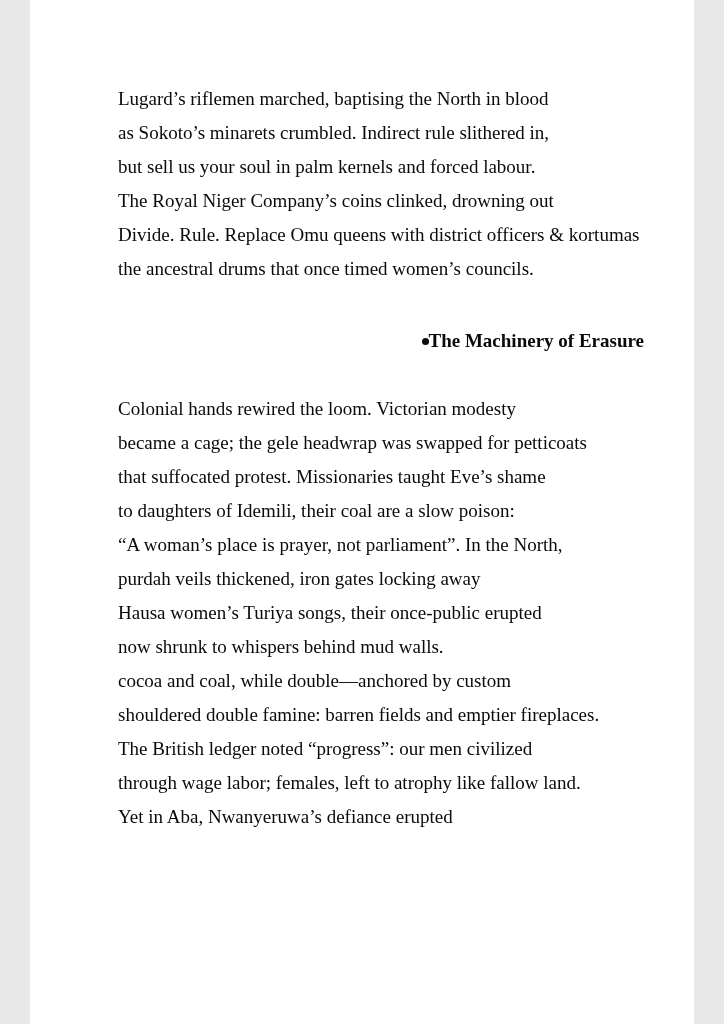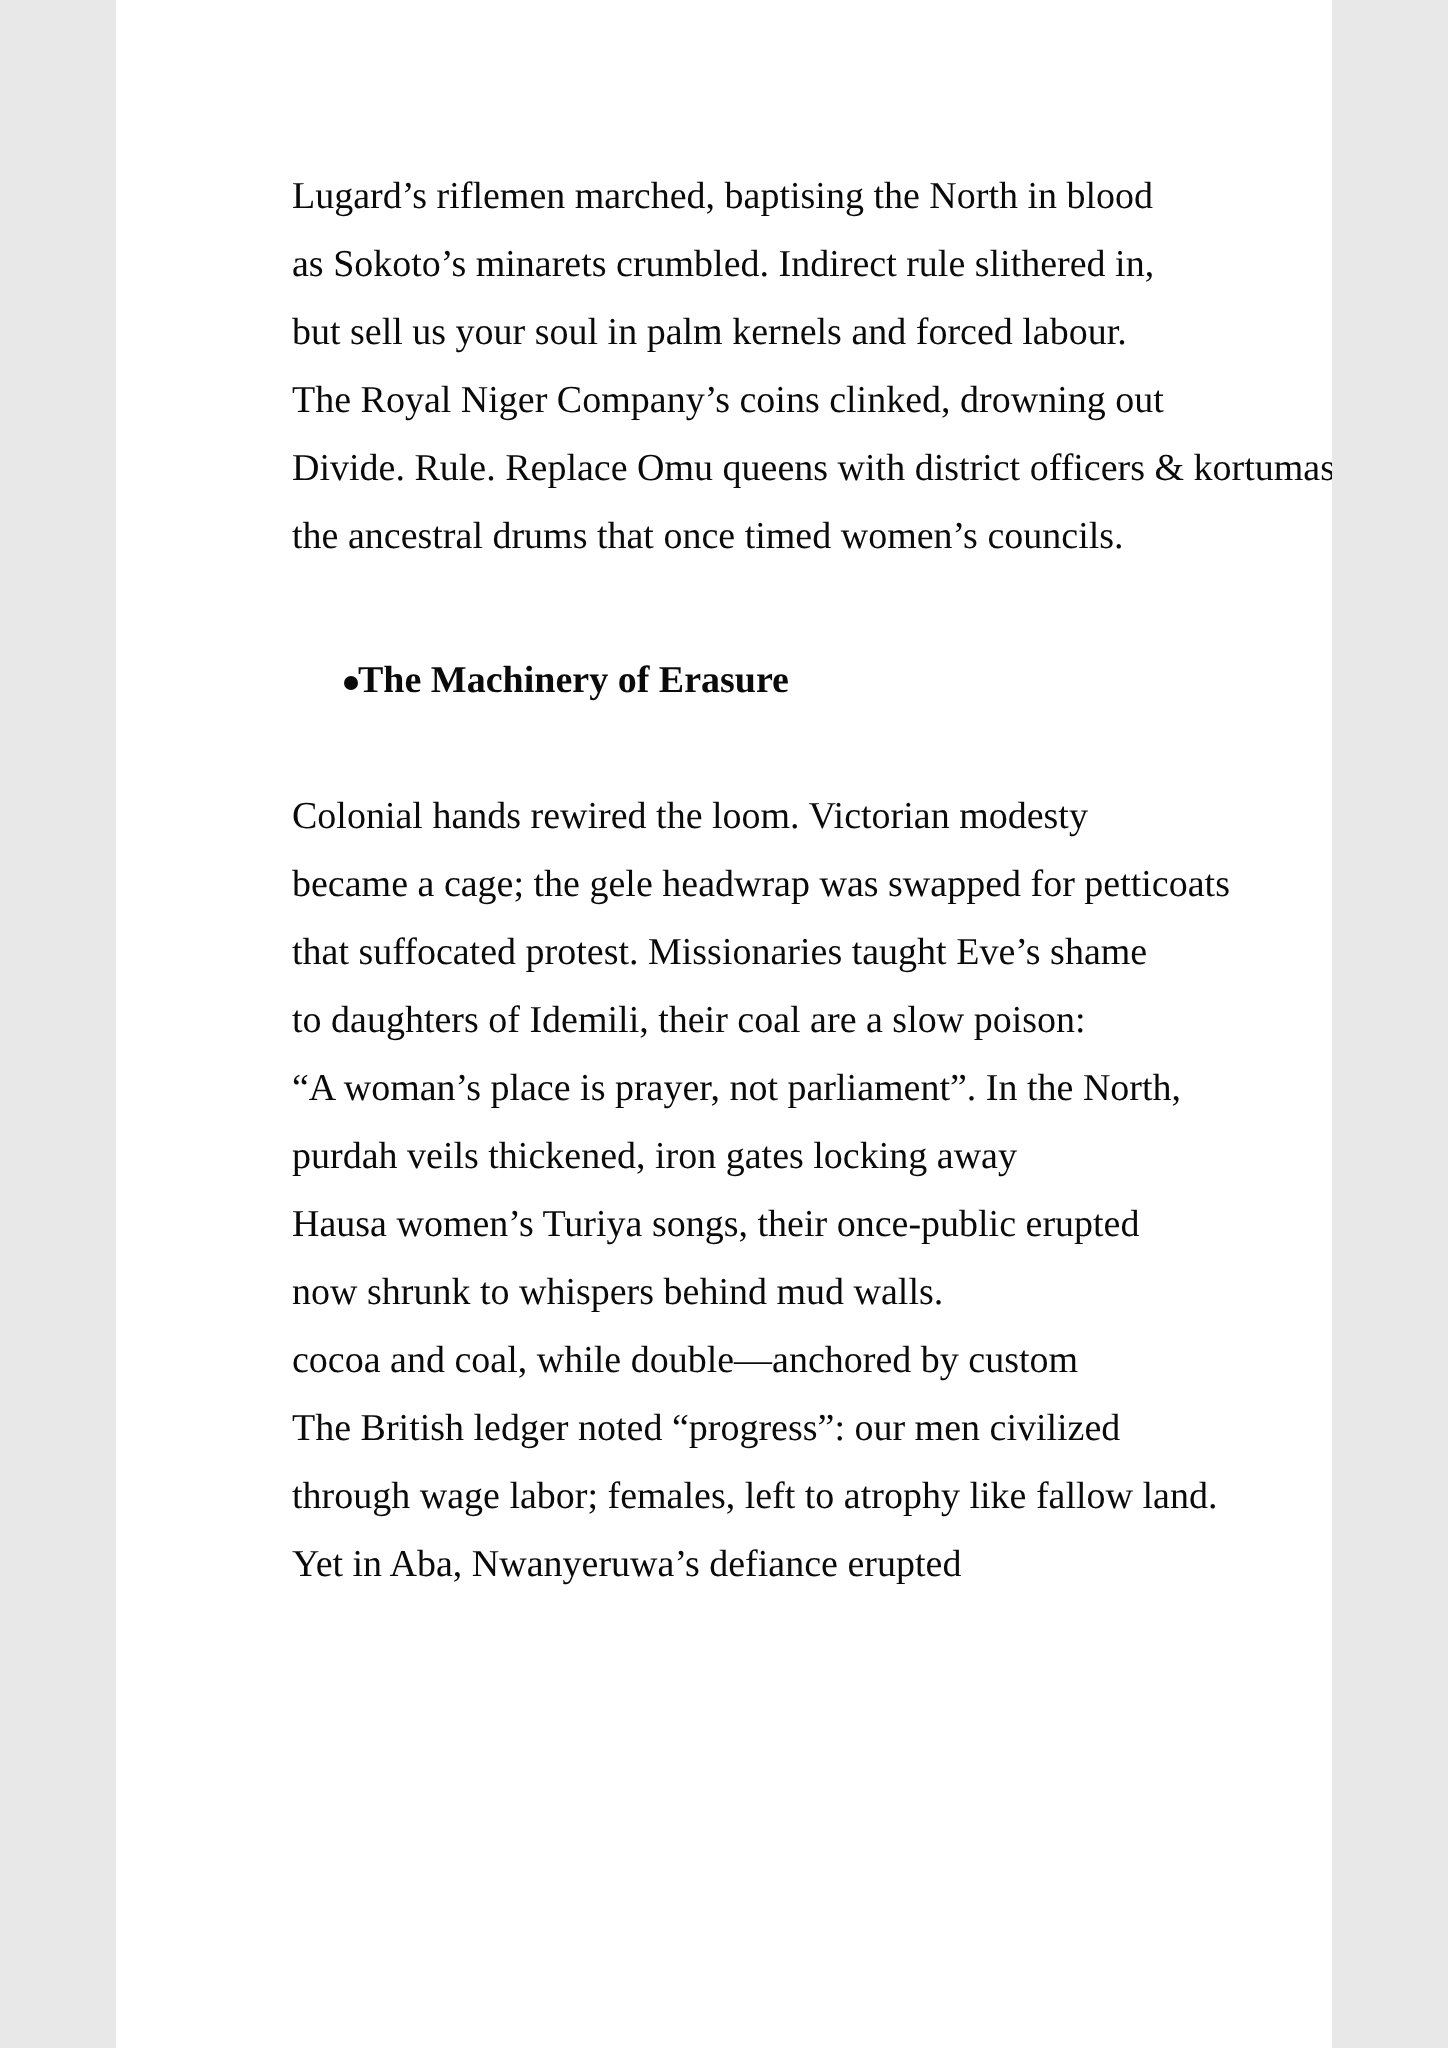--- a/index.html
+++ b/index.html
@@ -1,18 +1,18 @@
 <!DOCTYPE html>
 <html><head>
 <meta charset="utf-8">
 <style>
   html, body { margin: 0; padding: 0; background: #e8e8e8; }
   .page {
     position: relative;
-    width: 608px;
+    width: 664px;
     height: 1024px;
     margin: 0 auto;
     background: #ffffff;
     font-family: "Liberation Serif", "DejaVu Serif", serif;
     color: #0a0a0a;
     overflow: hidden;
   }
   .content {
     position: absolute;
     top: 82px;
@@ -25,20 +25,21 @@
     line-height: 34px;
     white-space: pre;
   }
   .stanza-1 { margin-bottom: 38px; }
   .section-heading {
     display: flex;
     align-items: center;
     padding-left: 26px;
     height: 34px;
     margin-bottom: 34px;
+    justify-content: flex-end;
   }
   .bullet {
     width: 7px;
     height: 7px;
     border-radius: 50%;
     background: #0a0a0a;
     flex: 0 0 auto;
   }
   .heading-text {
     font-size: 19px;
@@ -74,19 +75,20 @@
       <div class="line">that suffocated protest. Missionaries taught Eve’s shame</div>
       <div class="line">to daughters of Idemili, their coal are a slow poison:</div>
       <div class="line">“A woman’s place is prayer, not parliament”. In the North,</div>
       <div class="line">purdah veils thickened, iron gates locking away</div>
       <div class="line">Hausa women’s Turiya songs, their once-public erupted</div>
       <div class="line">now shrunk to whispers behind mud walls.</div>
     </div>
 
     <div class="stanza stanza-3">
       <div class="line">cocoa and coal, while double—anchored by custom</div>
+      <div class="line">shouldered double famine: barren fields and emptier fireplaces.</div>
       <div class="line">The British ledger noted “progress”: our men civilized</div>
       <div class="line">through wage labor; females, left to atrophy like fallow land.</div>
       <div class="line">Yet in Aba, Nwanyeruwa’s defiance erupted</div>
     </div>
 
   </div>
 </div>
 
 </body></html>

